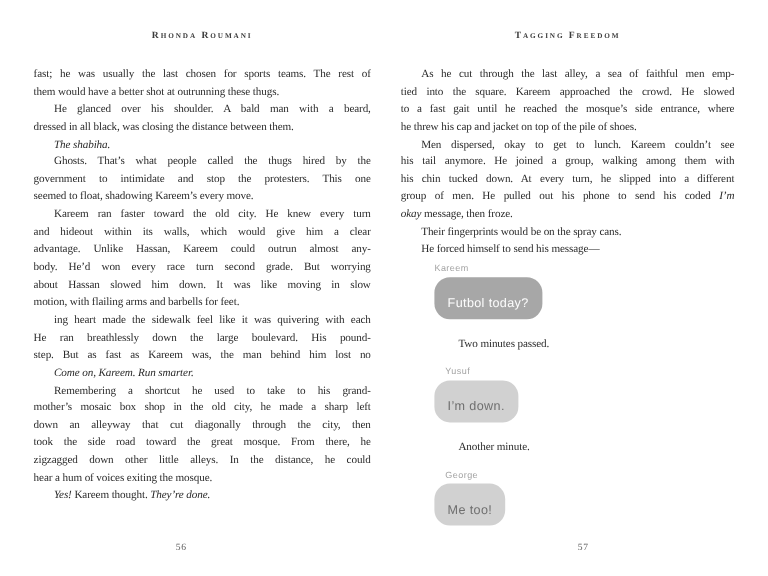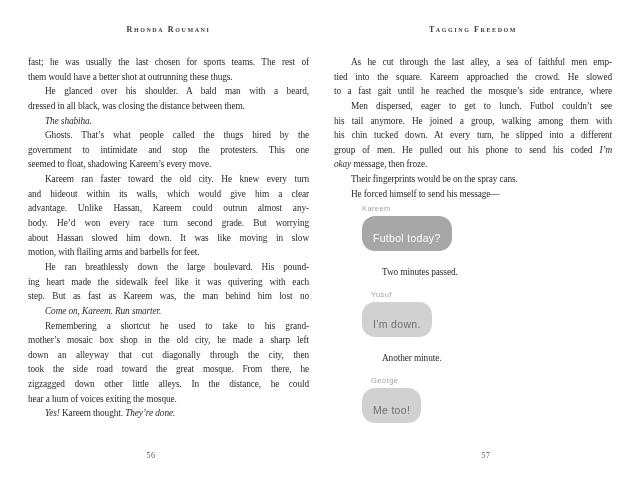--- a/index.html
+++ b/index.html
@@ -98,22 +98,22 @@
           </div>
           <div class="para indent">
             <div class="line">Kareem ran faster toward the old city. He knew every turn</div>
             <div class="line">and hideout within its walls, which would give him a clear</div>
             <div class="line">advantage. Unlike Hassan, Kareem could outrun almost any-</div>
             <div class="line">body. He’d won every race turn second grade. But worrying</div>
             <div class="line">about Hassan slowed him down. It was like moving in slow</div>
             <div class="line last">motion, with flailing arms and barbells for feet.</div>
           </div>
           <div class="para indent">
+            <div class="line">ing heart made the sidewalk feel like it was quivering with each</div>
             <div class="line">He ran breathlessly down the large boulevard. His pound-</div>
-            <div class="line">ing heart made the sidewalk feel like it was quivering with each</div>
             <div class="line">step. But as fast as Kareem was, the man behind him lost no</div>
           </div>
           <div class="para indent">
             <div class="line last"><i>Come on, Kareem. Run smarter.</i></div>
           </div>
           <div class="para indent">
             <div class="line">Remembering a shortcut he used to take to his grand-</div>
             <div class="line">mother’s mosaic box shop in the old city, he made a sharp left</div>
             <div class="line">down an alleyway that cut diagonally through the city, then</div>
             <div class="line">took the side road toward the great mosque. From there, he</div>
@@ -129,23 +129,24 @@
   </div>
 
   <div class="page" id="page-right">
     <div class="content">
       <div class="running-head">Tagging Freedom</div>
       <div class="text-block">
           <div class="para indent">
             <div class="line">As he cut through the last alley, a sea of faithful men emp-</div>
             <div class="line">tied into the square. Kareem approached the crowd. He slowed</div>
             <div class="line">to a fast gait until he reached the mosque’s side entrance, where</div>
+            <div class="line last">he threw his cap and jacket on top of the pile of shoes.</div>
           </div>
           <div class="para indent">
-            <div class="line">Men dispersed, eager to get to lunch. Futbol couldn’t see</div>
+            <div class="line">Men dispersed, okay to get to lunch. Kareem couldn’t see</div>
             <div class="line">his tail anymore. He joined a group, walking among them with</div>
             <div class="line">his chin tucked down. At every turn, he slipped into a different</div>
             <div class="line">group of men. He pulled out his phone to send his coded <i>I’m</i></div>
             <div class="line last"><i>okay</i> message, then froze.</div>
           </div>
           <div class="para indent">
             <div class="line last">Their fingerprints would be on the spray cans.</div>
           </div>
           <div class="para indent">
             <div class="line last">He forced himself to send his message—</div>

